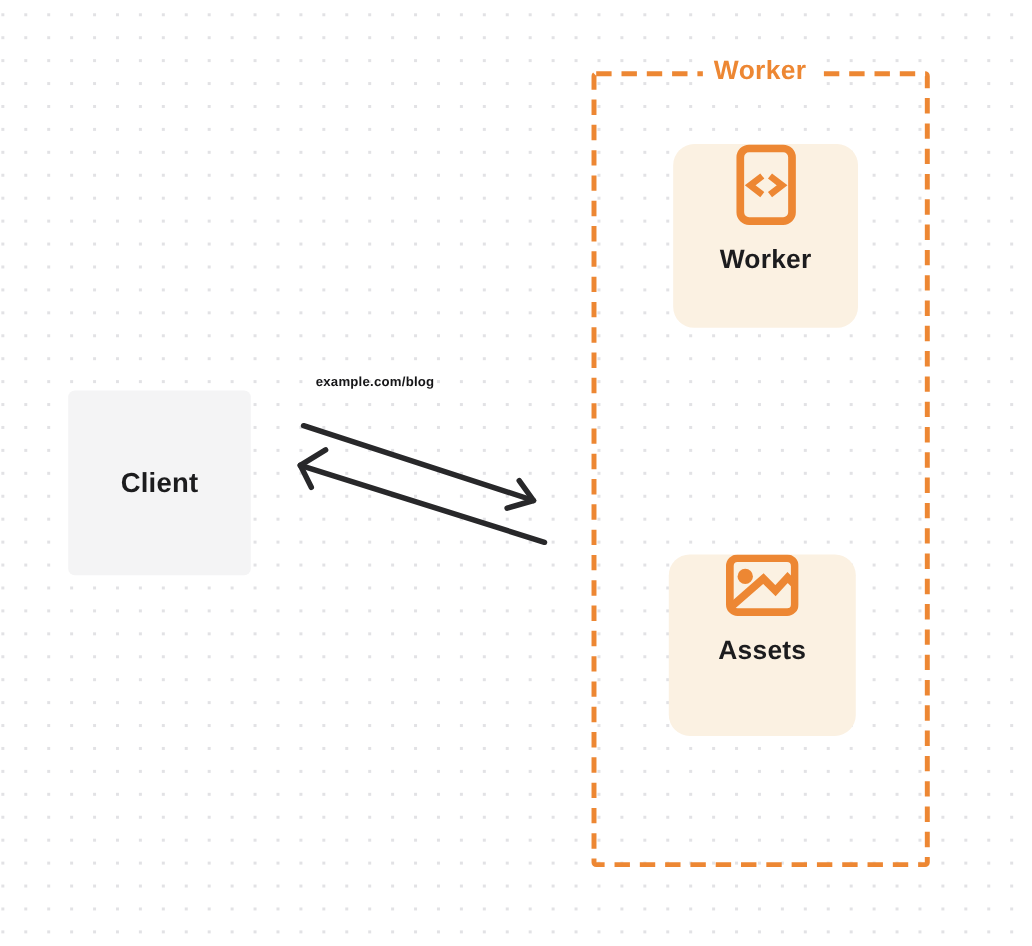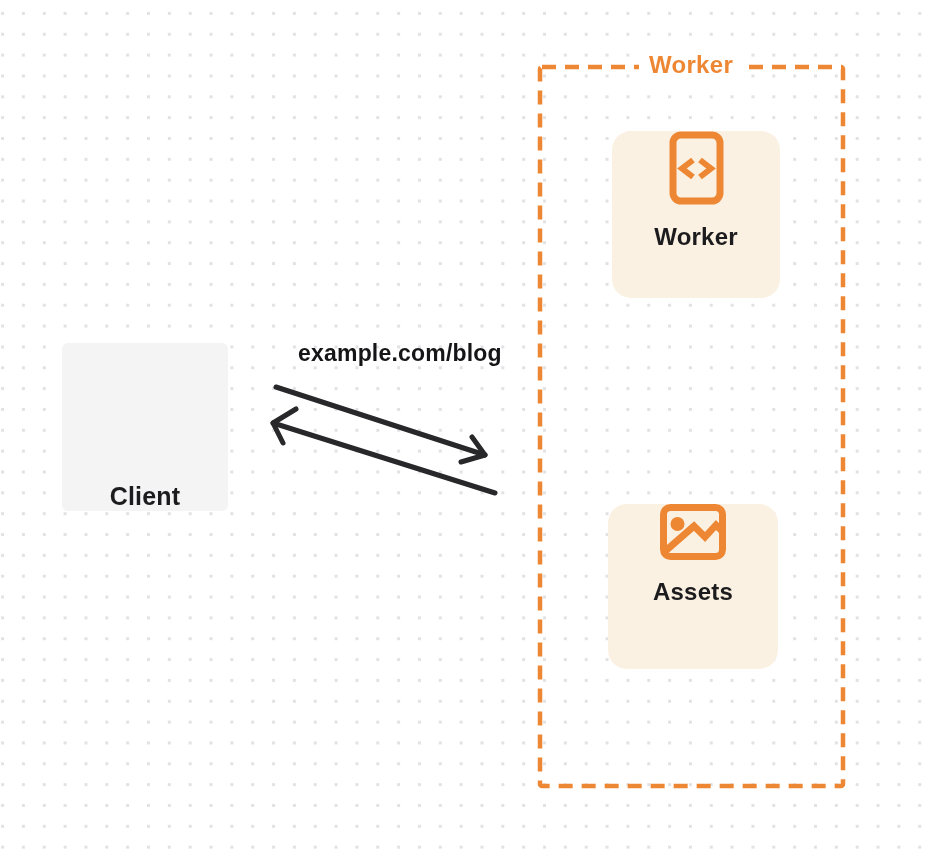--- a/index.html
+++ b/index.html
@@ -7,30 +7,30 @@
     position:relative;
     width:938px;height:860px;
     overflow:hidden;
     font-family:"Liberation Sans","DejaVu Sans",sans-serif;
     background-color:#ffffff;
     background-image:radial-gradient(circle,#e2e2e5 1.6px,transparent 1.7px);
     background-size:20.85px 20.85px;
     background-position:13px 3px;
   }
   .client-box{
-    position:absolute;left:62px;top:343px;width:166px;height:168px;
+    position:absolute;left:62px;top:355px;width:166px;height:168px;
     background:#f4f4f5;border-radius:6px;
-    display:flex;align-items:flex-end;justify-content:center;
+    display:flex;align-items:center;justify-content:center;
   }
   .client-box .label{
     font-size:25px;font-weight:700;color:#1c1c1e;letter-spacing:.2px;
   }
   .request-label{
-    position:absolute;left:298px;top:340px;
-    font-size:23px;font-weight:700;color:#151517;letter-spacing:.2px;
+    position:absolute;left:287px;top:340px;
+    font-size:12px;font-weight:700;color:#151517;letter-spacing:.2px;
   }
   .arrow-layer{
     position:absolute;left:0;top:0;width:938px;height:860px;
     pointer-events:none;z-index:2;
   }
   .project-label{
     position:absolute;left:691px;top:65px;
     transform:translate(-50%,-50%);
     background:#ffffff;padding:1px 10px;
     font-size:24px;font-weight:700;color:#ed8733;letter-spacing:.3px;

